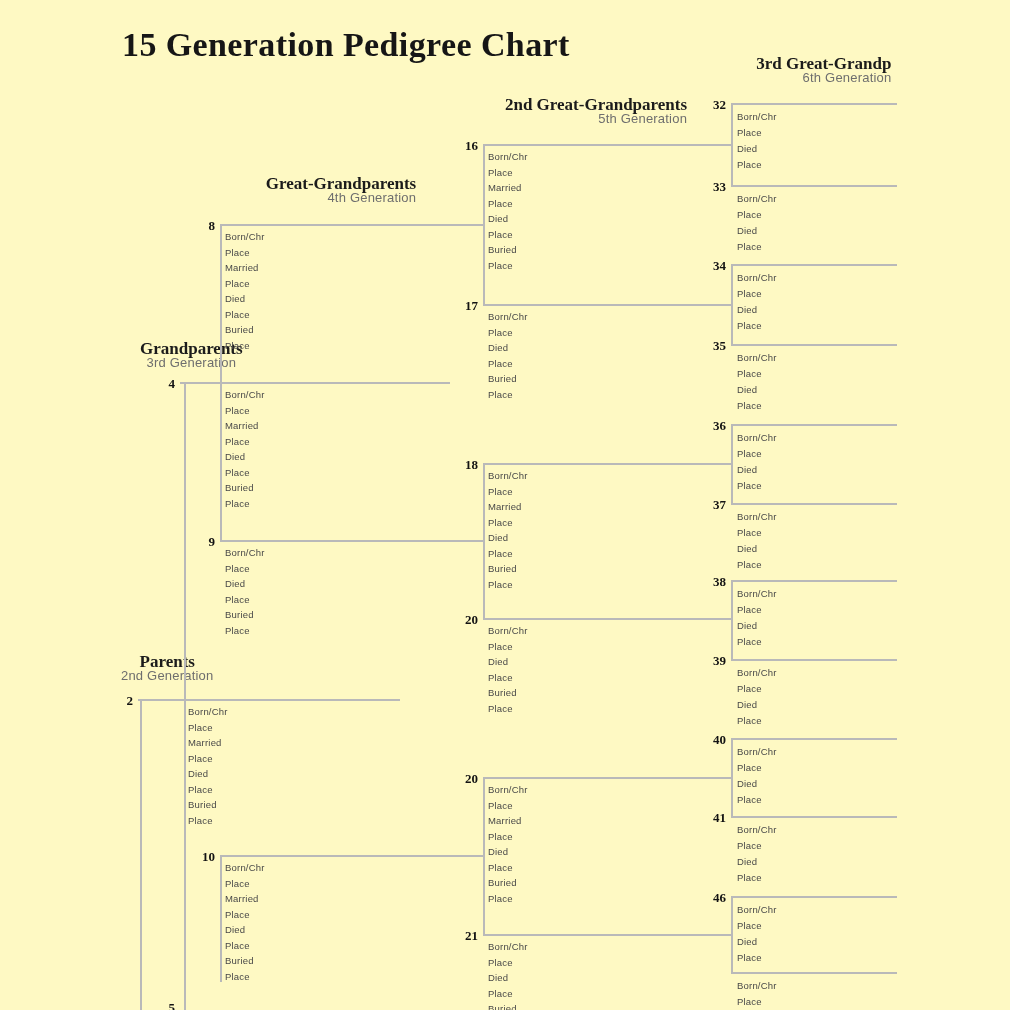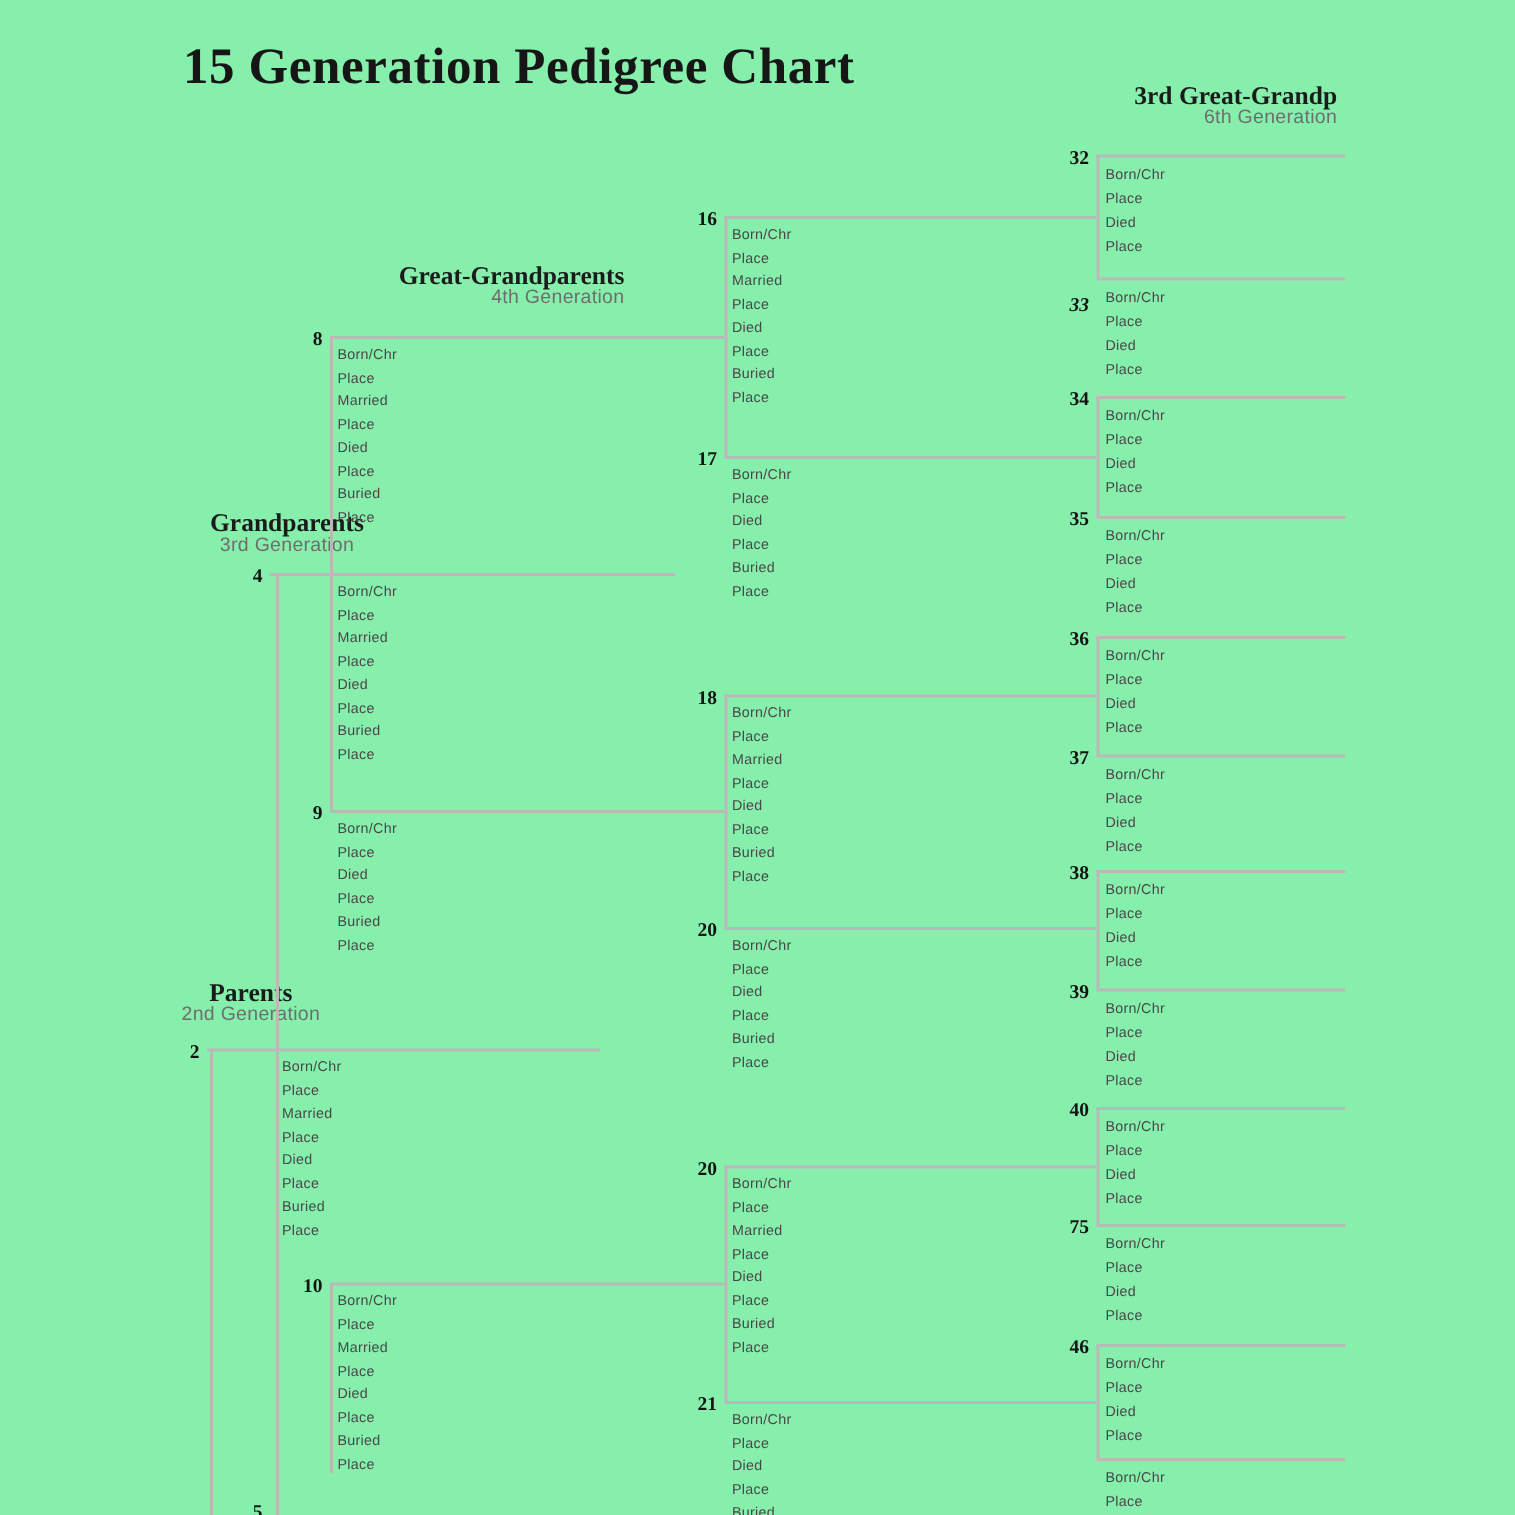--- a/index.html
+++ b/index.html
@@ -1,20 +1,20 @@
 <!DOCTYPE html>
 <html><head>
 <meta charset="utf-8">
 <style>
   html,body{margin:0;padding:0;}
   body{
     width:1010px;height:1010px;overflow:hidden;background:#ffffff;
     font-family:"Liberation Sans", sans-serif;position:relative;
   }
-  .page{position:absolute;left:0;top:0;width:1010px;height:1010px;background:#86efac;}
+  .page{position:absolute;left:0;top:0;width:1010px;height:1010px;background:#fef9c3;}
   .chart-title{
     position:absolute;left:122px;top:26px;
     font-family:"Liberation Serif", serif;font-weight:700;
     font-size:34px;line-height:38px;color:#161616;letter-spacing:.4px;white-space:nowrap;
   }
   .gen-header{position:absolute;text-align:center;white-space:nowrap;}
   .gen-header.centered{transform:translateX(-50%);text-align:right;}
   .gh-label{
     font-family:"Liberation Serif", serif;font-weight:700;
     font-size:17px;line-height:17px;color:#1b1b1b;
@@ -51,20 +51,24 @@
   <div class="gen-header" style="left:140px;top:340px;">
     <div class="gh-label">Grandparents</div>
     <div class="gh-sub">3rd Generation</div>
   </div>
 
   <div class="gen-header centered" style="left:341px;top:175px;">
     <div class="gh-label">Great-Grandparents</div>
     <div class="gh-sub">4th Generation</div>
   </div>
 
+  <div class="gen-header centered" style="left:596px;top:96px;">
+    <div class="gh-label">2nd Great-Grandparents</div>
+    <div class="gh-sub">5th Generation</div>
+  </div>
 
   <div class="gen-header centered" style="left:823px;top:55px;">
     <div class="gh-label">3rd Great-Grandp</div>
     <div class="gh-sub sub-shift">6th Generation</div>
   </div>
 
   <div id="chart">
       <div class="vline" style="left: 140px; top: 699px; height: 311px;"></div>
       <div class="vline" style="left: 184px; top: 382px; height: 628px;"></div>
       <div class="vline" style="left: 220px; top: 224px; height: 316px;"></div>
@@ -180,21 +184,21 @@
       <div class="plabel" style="left: 488px; top: 972px;">Died</div>
       <div class="plabel" style="left: 488px; top: 987.5px;">Place</div>
       <div class="plabel" style="left: 488px; top: 1003px;">Buried</div>
       <div class="hline" style="left: 731px; top: 103px; width: 166px;"></div>
       <div class="pnum" style="left: 700px; top: 98px;">32</div>
       <div class="plabel" style="left: 737px; top: 111px;">Born/Chr</div>
       <div class="plabel" style="left: 737px; top: 127px;">Place</div>
       <div class="plabel" style="left: 737px; top: 143px;">Died</div>
       <div class="plabel" style="left: 737px; top: 159px;">Place</div>
       <div class="hline" style="left: 731px; top: 185px; width: 166px;"></div>
-      <div class="pnum" style="left: 700px; top: 196px; font-style: italic;">33</div>
+      <div class="pnum" style="left: 700px; top: 180px;">33</div>
       <div class="plabel" style="left: 737px; top: 193px;">Born/Chr</div>
       <div class="plabel" style="left: 737px; top: 209px;">Place</div>
       <div class="plabel" style="left: 737px; top: 225px;">Died</div>
       <div class="plabel" style="left: 737px; top: 241px;">Place</div>
       <div class="hline" style="left: 731px; top: 264px; width: 166px;"></div>
       <div class="pnum" style="left: 700px; top: 259px;">34</div>
       <div class="plabel" style="left: 737px; top: 272px;">Born/Chr</div>
       <div class="plabel" style="left: 737px; top: 288px;">Place</div>
       <div class="plabel" style="left: 737px; top: 304px;">Died</div>
       <div class="plabel" style="left: 737px; top: 320px;">Place</div>
@@ -228,21 +232,21 @@
       <div class="plabel" style="left: 737px; top: 683px;">Place</div>
       <div class="plabel" style="left: 737px; top: 699px;">Died</div>
       <div class="plabel" style="left: 737px; top: 715px;">Place</div>
       <div class="hline" style="left: 731px; top: 738px; width: 166px;"></div>
       <div class="pnum" style="left: 700px; top: 733px;">40</div>
       <div class="plabel" style="left: 737px; top: 746px;">Born/Chr</div>
       <div class="plabel" style="left: 737px; top: 762px;">Place</div>
       <div class="plabel" style="left: 737px; top: 778px;">Died</div>
       <div class="plabel" style="left: 737px; top: 794px;">Place</div>
       <div class="hline" style="left: 731px; top: 816px; width: 166px;"></div>
-      <div class="pnum" style="left: 700px; top: 811px;">75</div>
+      <div class="pnum" style="left: 700px; top: 811px;">41</div>
       <div class="plabel" style="left: 737px; top: 824px;">Born/Chr</div>
       <div class="plabel" style="left: 737px; top: 840px;">Place</div>
       <div class="plabel" style="left: 737px; top: 856px;">Died</div>
       <div class="plabel" style="left: 737px; top: 872px;">Place</div>
       <div class="hline" style="left: 731px; top: 896px; width: 166px;"></div>
       <div class="pnum" style="left: 700px; top: 891px;">46</div>
       <div class="plabel" style="left: 737px; top: 904px;">Born/Chr</div>
       <div class="plabel" style="left: 737px; top: 920px;">Place</div>
       <div class="plabel" style="left: 737px; top: 936px;">Died</div>
       <div class="plabel" style="left: 737px; top: 952px;">Place</div>

